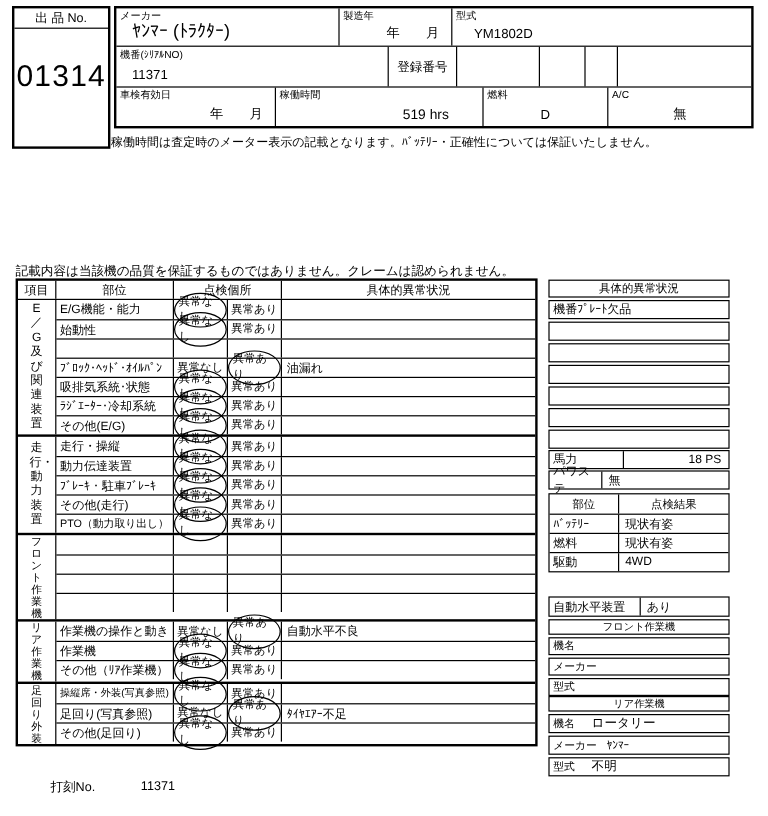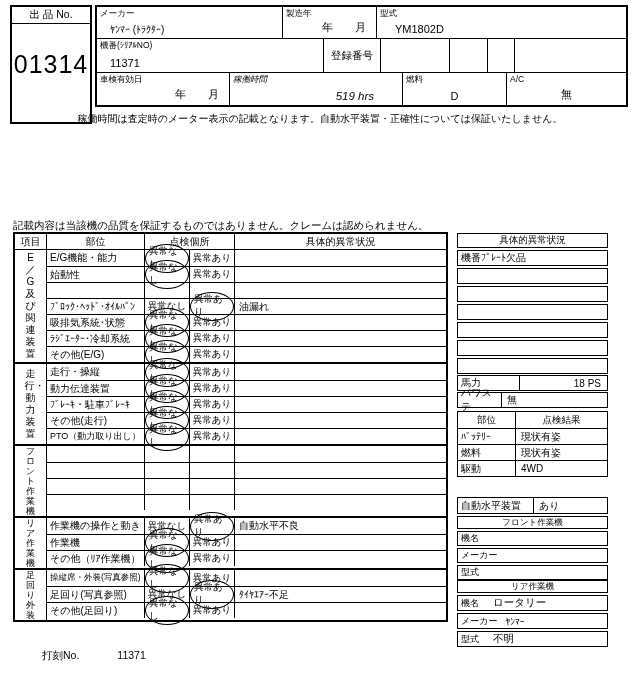--- a/index.html
+++ b/index.html
@@ -78,21 +78,21 @@
 
 <div class="abs lotbox">
   <div class="lbl">出 品 No.</div>
   <div class="num">01314</div>
 </div>
 
 <div class="abs htable">
   <div class="hrow hrow1">
     <div class="hcell" style="width:186px;">
       <span class="hlbl">メーカー</span>
-      <span class="hval vleft" style="font-size:10px;margin-top:26px;">ﾔﾝﾏｰ (ﾄﾗｸﾀｰ)</span>
+      <span class="hval vleft" style="font-size:15px;margin-top:26px;">ﾔﾝﾏｰ (ﾄﾗｸﾀｰ)</span>
     </div>
     <div class="hcell" style="width:94px;">
       <span class="hlbl">製造年</span>
       <span class="hval vright">年　　月</span>
     </div>
     <div class="hcell" style="flex:1;">
       <span class="hlbl">型式</span>
       <span class="hval vleft" style="left:18px;">YM1802D</span>
     </div>
   </div>
@@ -105,36 +105,36 @@
     <div class="hcell" style="width:69px;"></div>
     <div class="hcell" style="width:38px;"></div>
     <div class="hcell" style="width:27px;"></div>
     <div class="hcell" style="flex:1;"></div>
   </div>
   <div class="hrow hrow3">
     <div class="hcell" style="width:133px;">
       <span class="hlbl">車検有効日</span>
       <span class="hval vright">年　　月</span>
     </div>
-    <div class="hcell" style="width:173px;font-style:italic;">
+    <div class="hcell" style="width:173px;">
       <span class="hlbl">稼働時間</span>
       <span class="hval vright" style="right:28px;font-size:11.5px;text-align:right;">519  hrs</span>
     </div>
     <div class="hcell" style="width:104px;">
       <span class="hlbl">燃料</span>
       <span class="hval vcenter">D</span>
     </div>
     <div class="hcell" style="flex:1;">
       <span class="hlbl">A/C</span>
       <span class="hval vcenter">無</span>
     </div>
   </div>
 </div>
 
-<div class="abs disclaimer">稼働時間は査定時のメーター表示の記載となります。自動水平装置・正確性については保証いたしません。</div>
+<div class="abs disclaimer">稼働時間は査定時のメーター表示の記載となります。ﾊﾞｯﾃﾘｰ・正確性については保証いたしません。</div>
 <div class="abs note2">記載内容は当該機の品質を保証するものではありません。クレームは認められません。</div>
 
 <div class="abs maintable">
   <div class="thead">
     <div class="h-item">項目</div>
     <div class="h-part">部位</div>
     <div class="h-check">点検個所</div>
     <div class="h-rem">具体的異常状況</div>
   </div>
 

